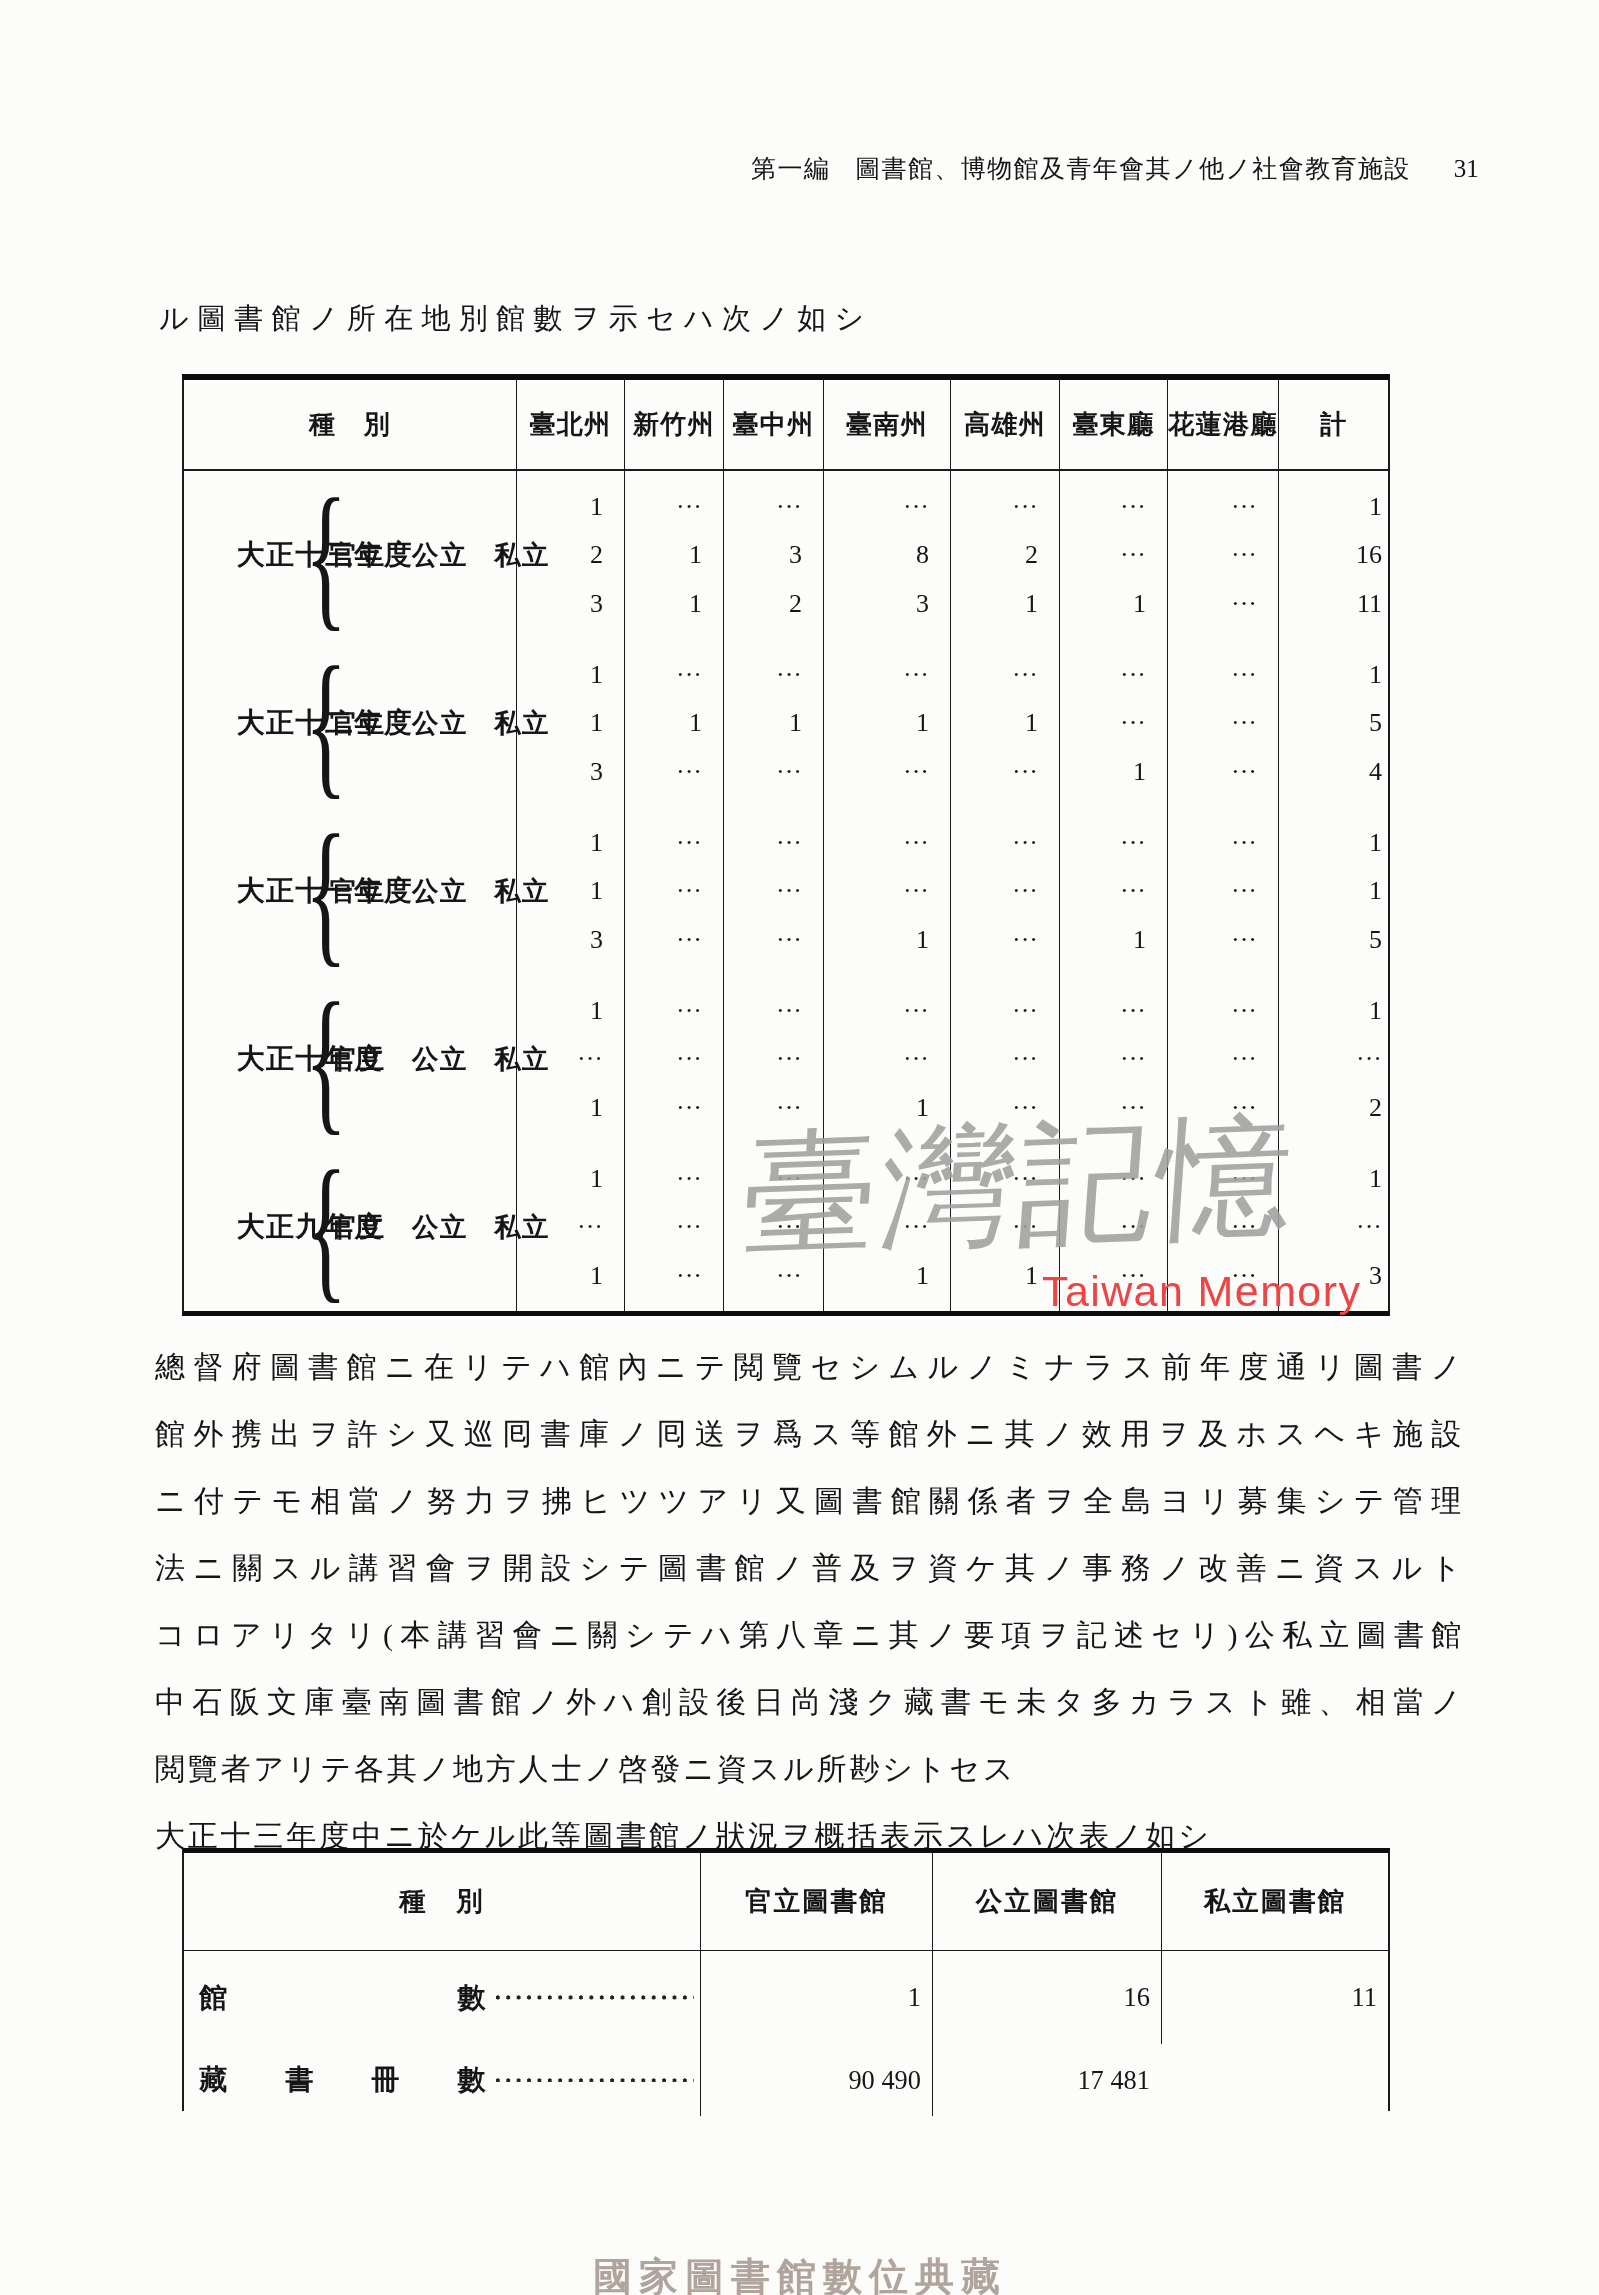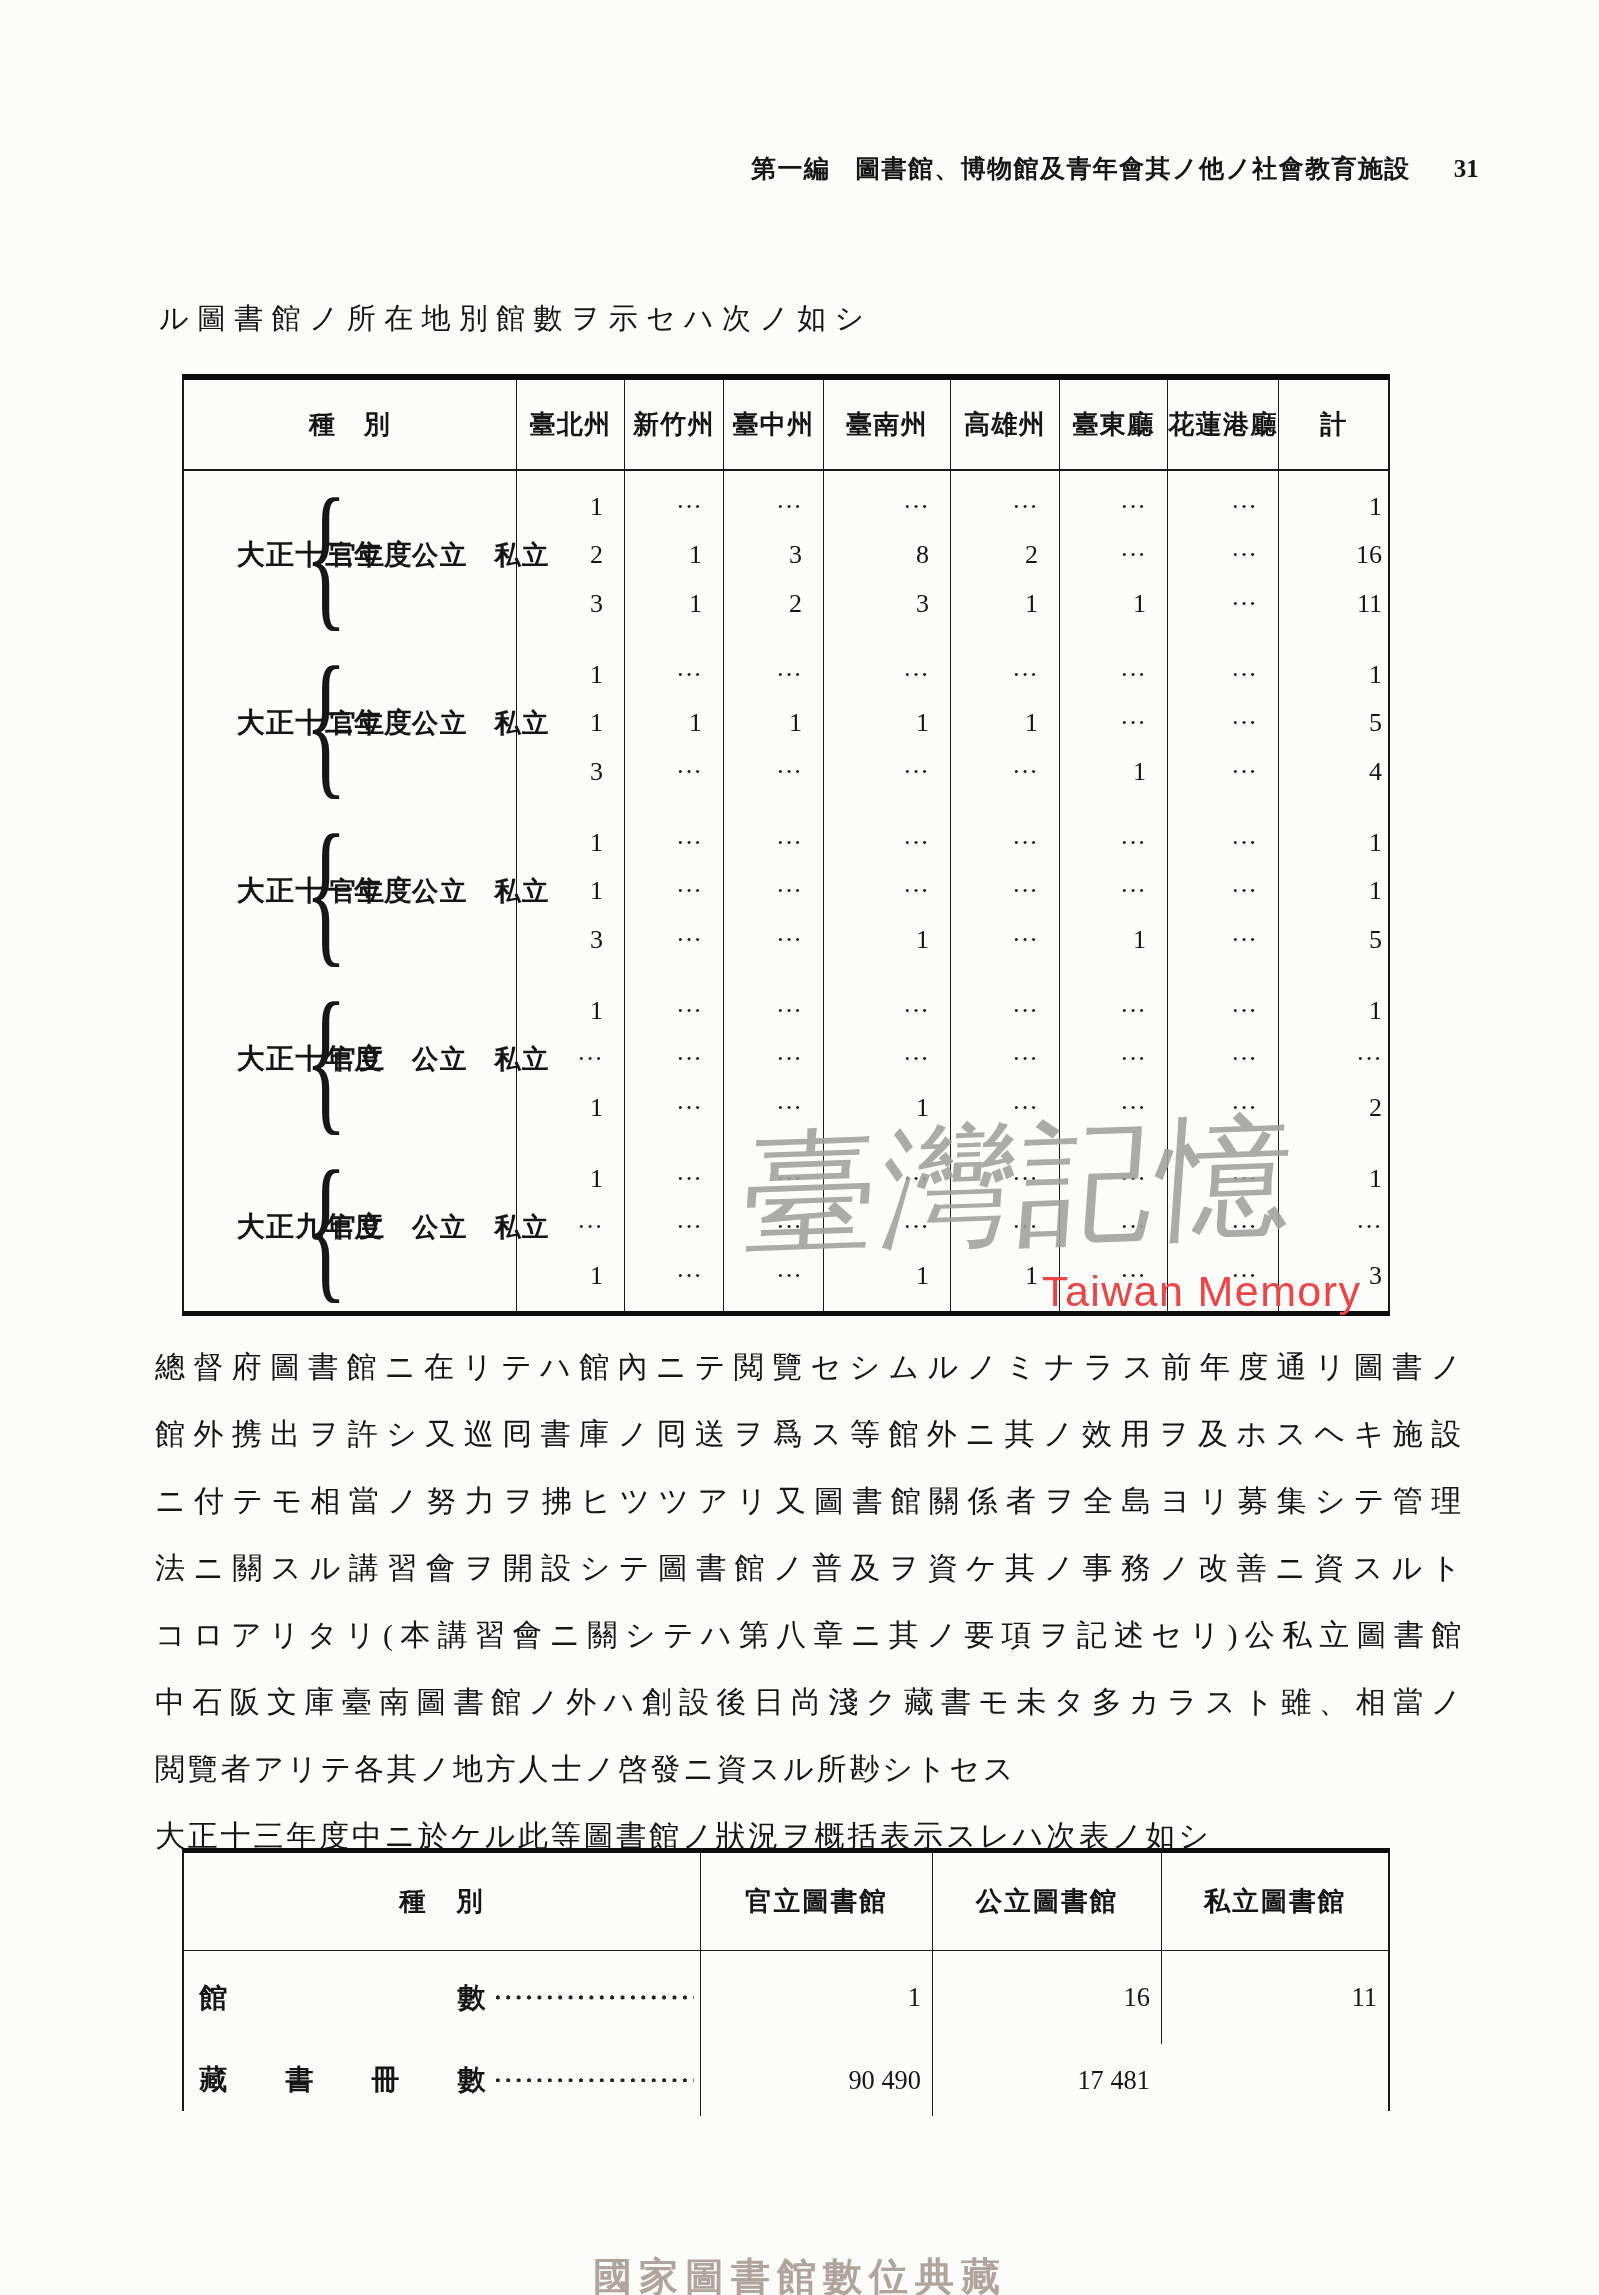--- a/index.html
+++ b/index.html
@@ -6,21 +6,21 @@
   body{background:#e8e8e8;}
   .page{
     position:relative; width:1600px; height:2295px;
     background:#fcfcfa; overflow:hidden;
     font-family:"Liberation Serif", serif;
     color:#161616;
   }
   
   .page-header{
     position:absolute; top:152px; left:751px; width:675px;
-    font-size:25px; font-weight:bold; letter-spacing:1.4px; white-space:nowrap;
+    font-size:25px; font-weight:normal; letter-spacing:1.4px; white-space:nowrap;
   }
   .page-header .title{margin-left:25px;}
   .page-header .pagenum{margin-left:43px; letter-spacing:0;}
   
   .intro-line{
     position:absolute; top:299px; left:159px;
     font-size:29px; letter-spacing:8.3px; white-space:nowrap;
   }
   
   .t1{

